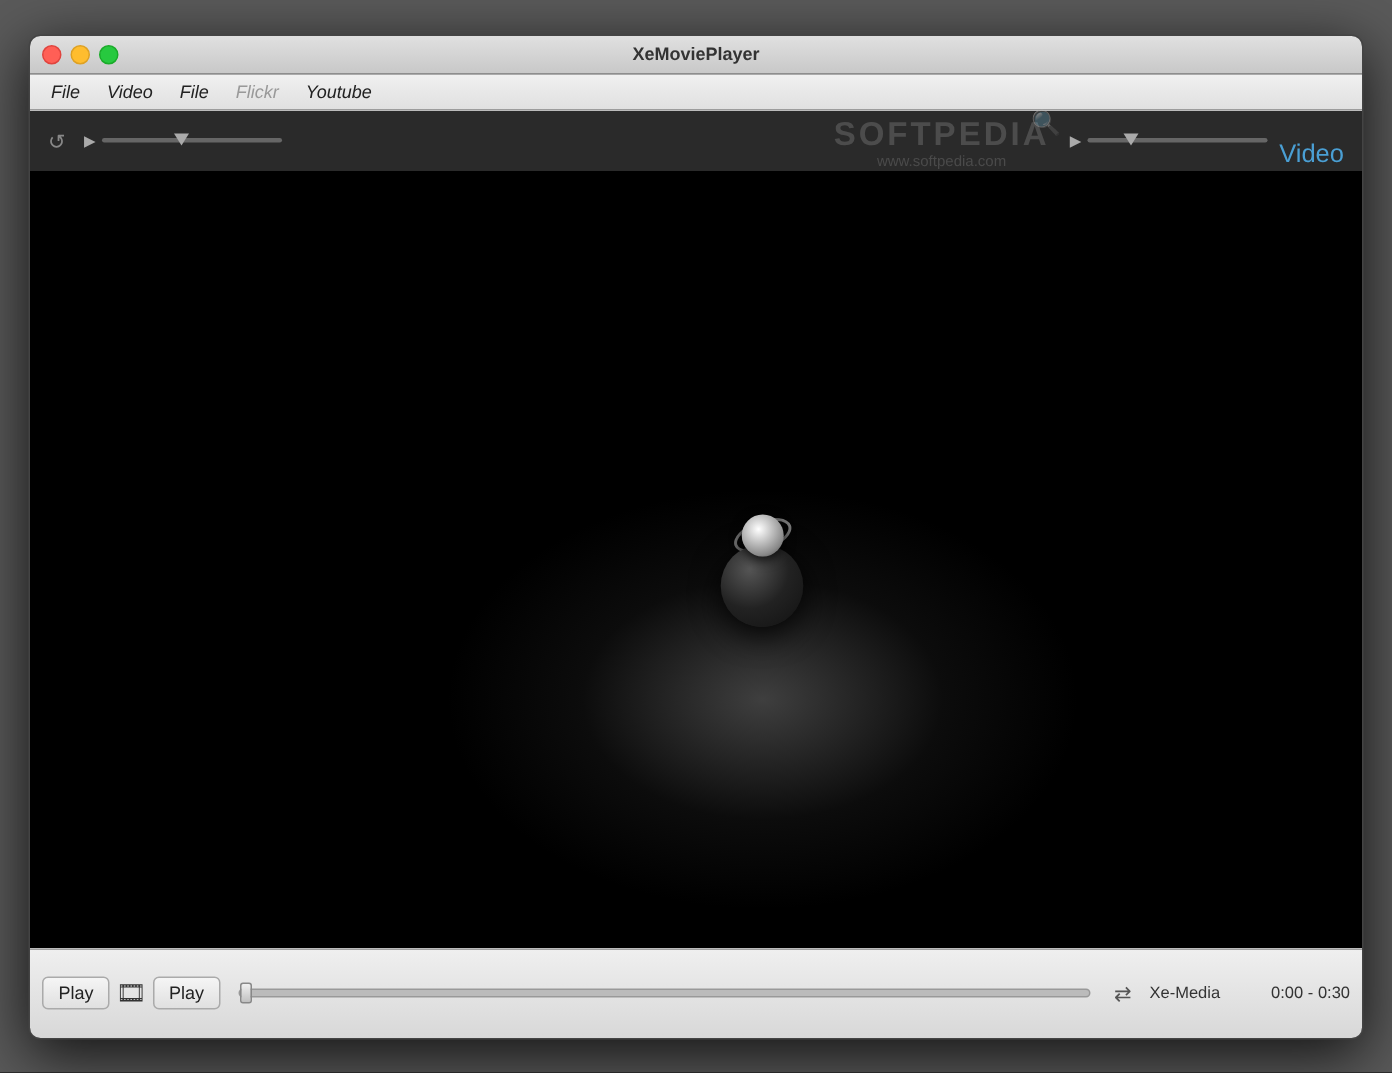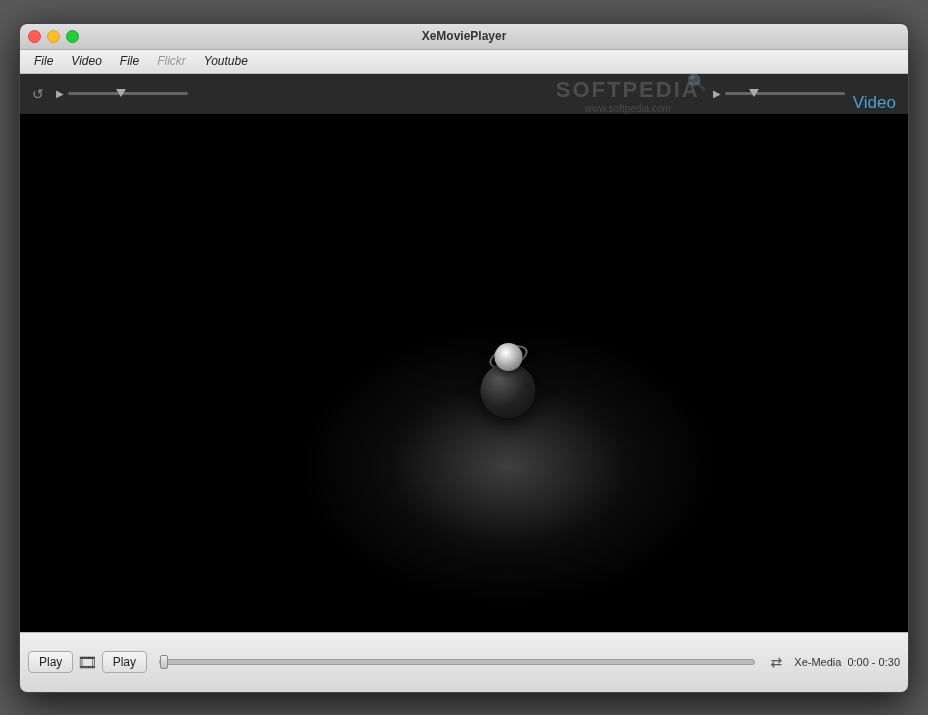--- a/index.html
+++ b/index.html
@@ -320,20 +320,21 @@
 
     .media-name {
       font-size: 11px;
       color: #333;
       font-weight: 500;
     }
 
     .media-time {
       font-size: 11px;
       color: #333;
+      margin-left: 28px;
     }
 
     .toolbar-relative {
       position: relative;
       display: flex;
       align-items: center;
     }
   </style>
 </head>
 <body>

